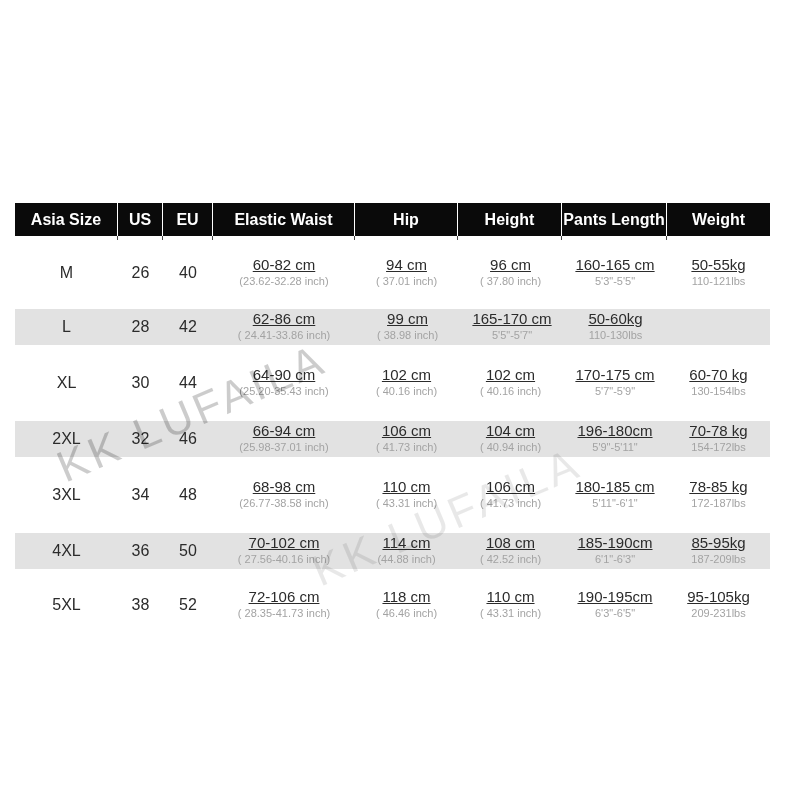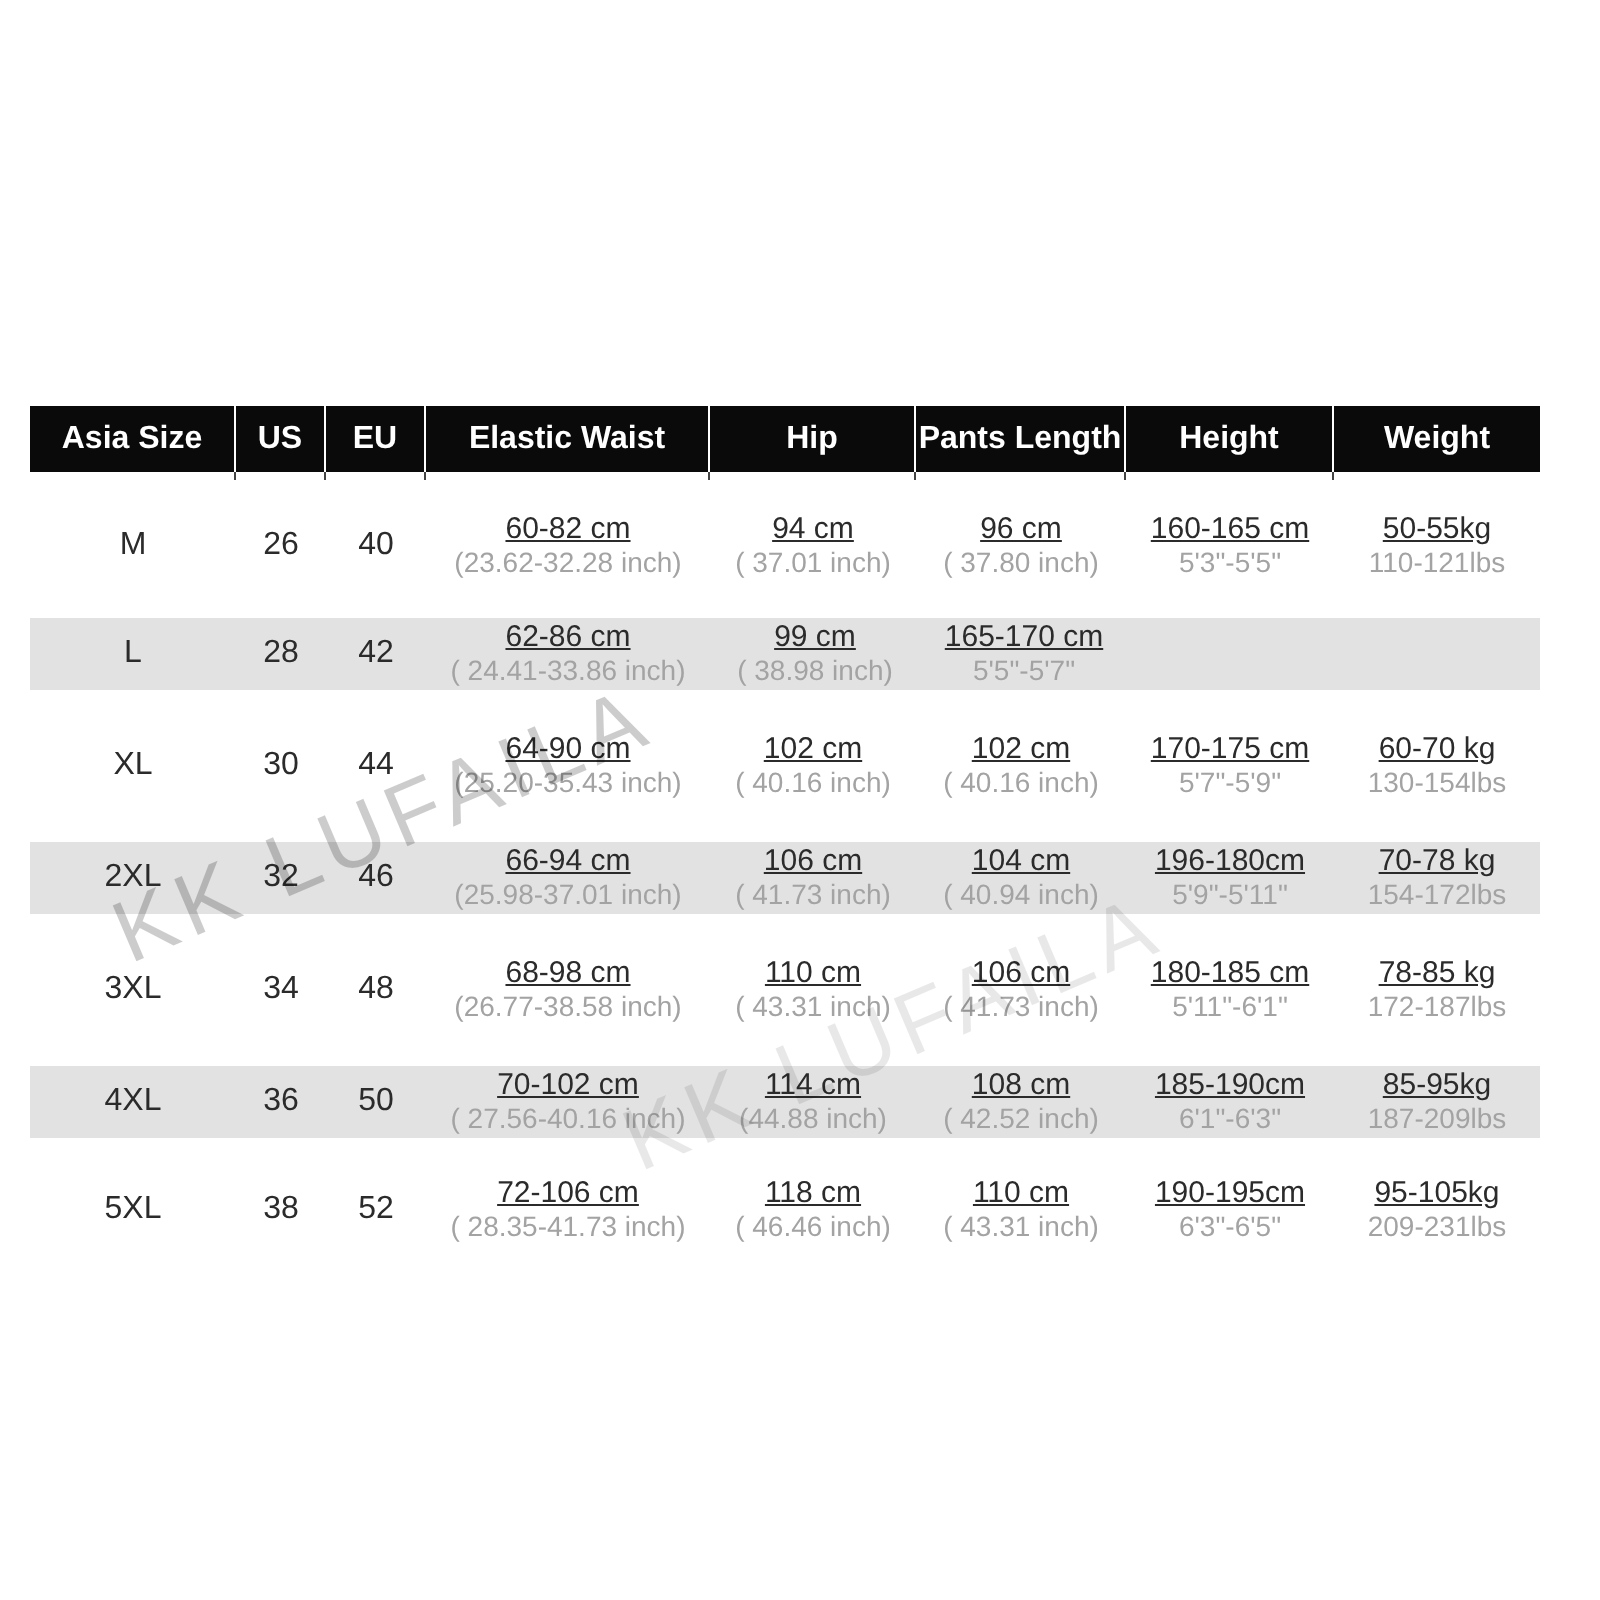--- a/index.html
+++ b/index.html
@@ -28,21 +28,21 @@
   .w4{width:103px}.w5{width:105px}.w6{width:104px}.w7{width:103px}
   .row { display:flex; align-items:stretch; }
   .h73{height:73px}.h76{height:76px}.h72{height:72px}.h36{height:36px}
   .row.shaded { background:var(--shaded-row-bg,#e2e2e2); }
   .cell {
     display:flex; flex-direction:column; align-items:center; justify-content:center;
     text-align:center; box-sizing:border-box;
   }
   .simple { font-size:16px; color:var(--primary-text,#2b2b2b); }
   .main { font-size:15px; line-height:17px; color:var(--primary-text,#2b2b2b); white-space:pre;text-decoration:underline; }
-  .sub  { font-size:14px; line-height:17px; color:var(--secondary-text,#a3a3a3); white-space:pre; }
+  .sub  { font-size:11px; line-height:17px; color:var(--secondary-text,#a3a3a3); white-space:pre; }
   .watermark {
     position:absolute; z-index:5; pointer-events:none;
     font-size:44px; letter-spacing:4px; white-space:nowrap;
     transform:rotate(-23deg); transform-origin:center;
     color:rgba(0,0,0,0.20);
   }
   #wm1 { left:48px; top:388px; }
   #wm2 { left:303px; top:492px; color:rgba(0,0,0,0.09); }
 </style>
 </head>
@@ -52,22 +52,22 @@
 <div class="watermark" id="wm2">KK LUFAILA</div>
 
 <div class="size-table">
 
   <div class="thead">
     <div class="hcell w0">Asia Size</div>
     <div class="hcell w1">US</div>
     <div class="hcell w2">EU</div>
     <div class="hcell w3">Elastic Waist</div>
     <div class="hcell w4">Hip</div>
+    <div class="hcell w6">Height</div>
     <div class="hcell w5">Pants Length</div>
-    <div class="hcell w6">Height</div>
     <div class="hcell w7">Weight</div>
   </div>
 
   <div class="row h73">
     <div class="cell simple w0">M</div>
     <div class="cell simple w1">26</div>
     <div class="cell simple w2">40</div>
     <div class="cell w3">
       <div class="main">60-82 cm</div>
       <div class="sub">(23.62-32.28 inch)</div>
@@ -99,20 +99,24 @@
       <div class="sub">( 24.41-33.86 inch)</div>
     </div>
     <div class="cell w5">
       <div class="main">99 cm</div>
       <div class="sub">( 38.98 inch)</div>
     </div>
     <div class="cell w6">
       <div class="main">165-170 cm</div>
       <div class="sub">5'5"-5'7"</div>
     </div>
+    <div class="cell w7">
+      <div class="main">50-60kg</div>
+      <div class="sub">110-130lbs</div>
+    </div>
   </div>
 
   <div class="row h76">
     <div class="cell simple w0">XL</div>
     <div class="cell simple w1">30</div>
     <div class="cell simple w2">44</div>
     <div class="cell w3">
       <div class="main">64-90 cm</div>
       <div class="sub">(25.20-35.43 inch)</div>
     </div>

